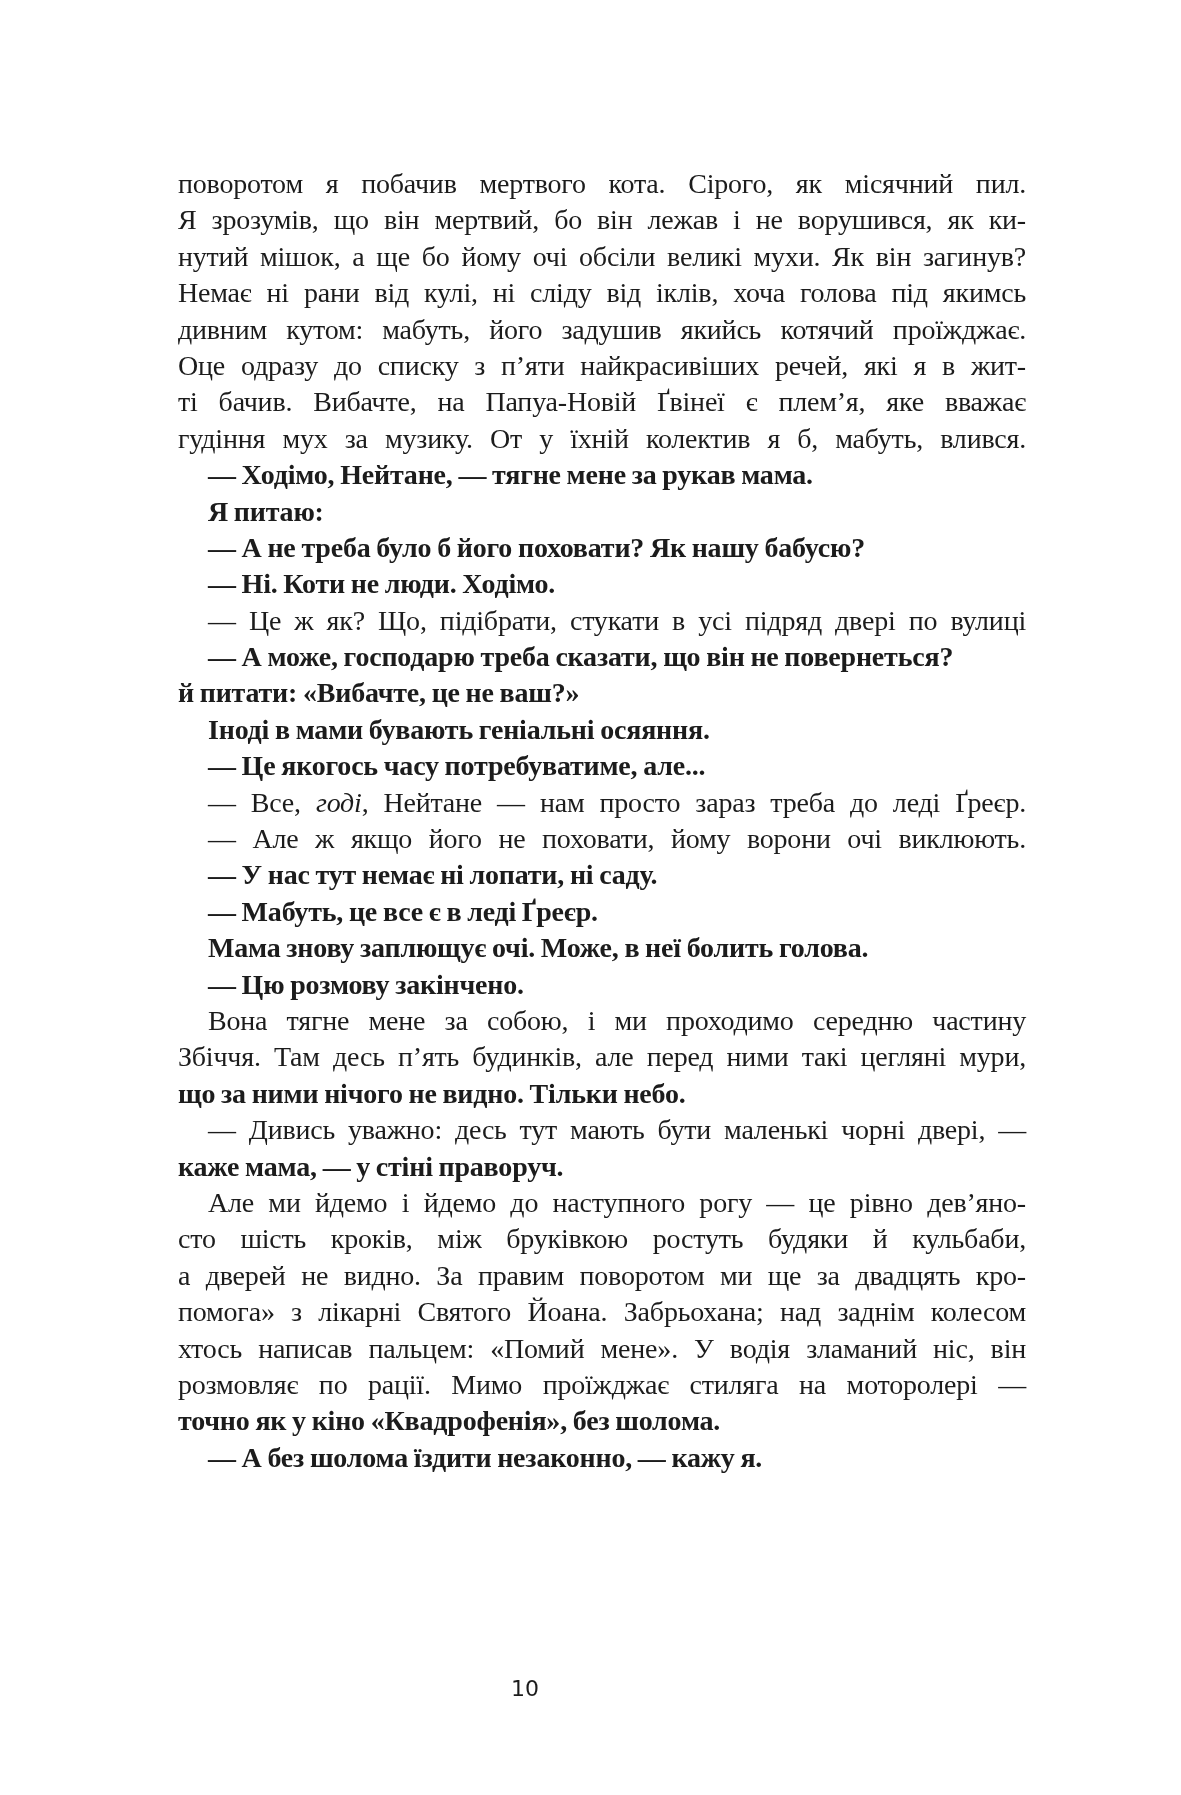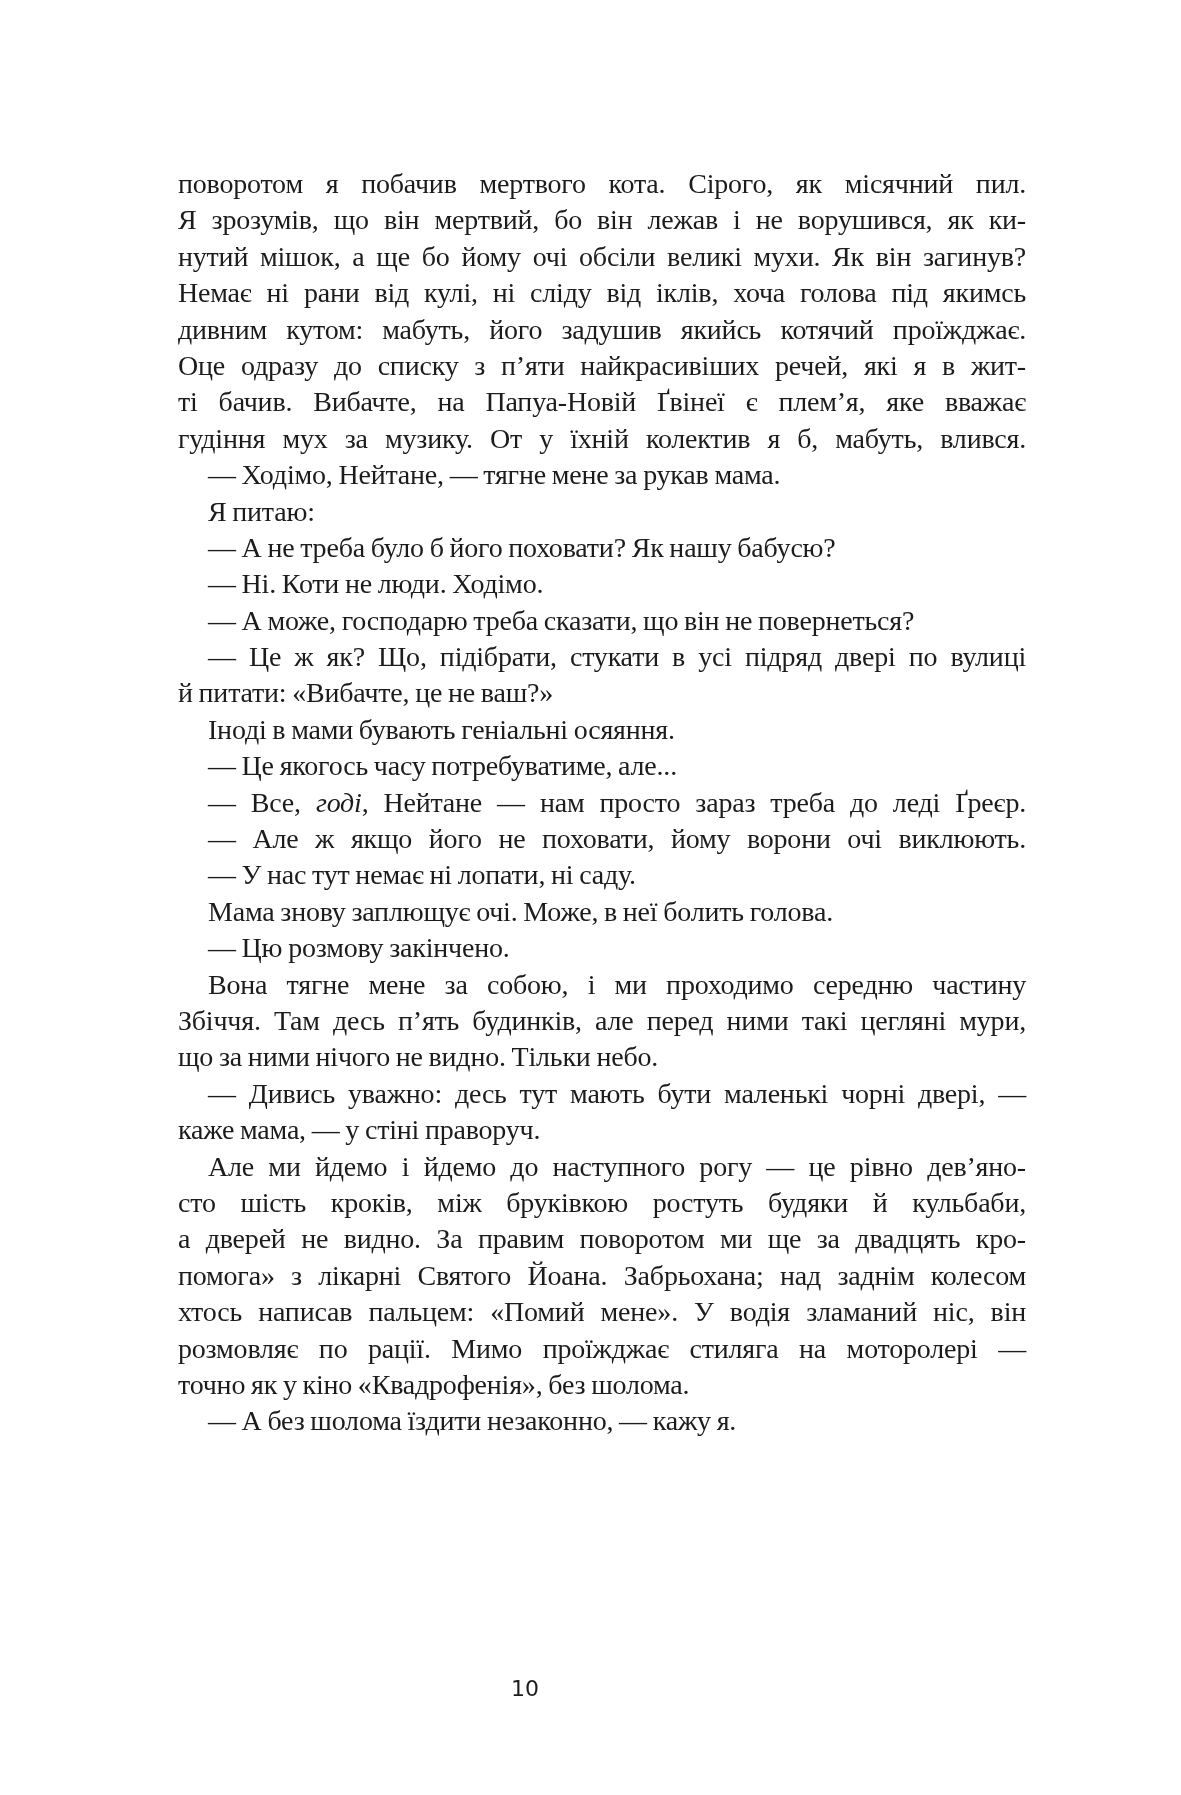--- a/index.html
+++ b/index.html
@@ -34,20 +34,21 @@
     display: block;
     height: 36.4px;
     white-space: nowrap;
     text-align: justify;
     text-align-last: justify;
     letter-spacing: -0.2px;
     word-spacing: -1px;
   }
   .line.last {
     text-align-last: left;
+    font-weight: bold;
   }
   .line.indent {
     padding-left: 30px;
   }
   .line > span { white-space: normal; }
   .line-inner {
     display: block;
     width: 100%;
     white-space: normal;
     text-align: justify;
@@ -101,43 +102,46 @@
       </div>
     <div class="line indent last">
         <span class="line-inner">Я питаю:</span>
       </div>
     <div class="line indent last">
         <span class="line-inner">— А не треба було б його поховати? Як нашу бабусю?</span>
       </div>
     <div class="line indent last">
         <span class="line-inner">— Ні. Коти не люди. Ходімо.</span>
       </div>
+    <div class="line indent">
+        <span class="line-inner">— Це ж як? Що, підібрати, стукати в усі підряд двері по вулиці</span>
+      </div>
     <div class="line indent last">
         <span class="line-inner">— А може, господарю треба сказати, що він не повернеться?</span>
-      </div>
-    <div class="line indent">
-        <span class="line-inner">— Це ж як? Що, підібрати, стукати в усі підряд двері по вулиці</span>
       </div>
     <div class="line last">
         <span class="line-inner">й питати: «Вибачте, це не ваш?»</span>
       </div>
     <div class="line indent last">
         <span class="line-inner">Іноді в мами бувають геніальні осяяння.</span>
       </div>
     <div class="line indent last">
         <span class="line-inner">— Це якогось часу потребуватиме, але...</span>
       </div>
     <div class="line indent">
         <span class="line-inner"><span>— Все, </span><em class="it">годі</em><span>, Нейтане — нам просто зараз треба до леді Ґреєр.</span></span>
       </div>
     <div class="line indent">
         <span class="line-inner">— Але ж якщо його не поховати, йому ворони очі виклюють.</span>
       </div>
     <div class="line indent last">
         <span class="line-inner">— У нас тут немає ні лопати, ні саду.</span>
+      </div>
+    <div class="line indent last">
+        <span class="line-inner">— Мабуть, це все є в леді Ґреєр.</span>
       </div>
     <div class="line indent last">
         <span class="line-inner">Мама знову заплющує очі. Може, в неї болить голова.</span>
       </div>
     <div class="line indent last">
         <span class="line-inner">— Цю розмову закінчено.</span>
       </div>
     <div class="line indent">
         <span class="line-inner">Вона тягне мене за собою, і ми проходимо середню частину</span>
       </div>

